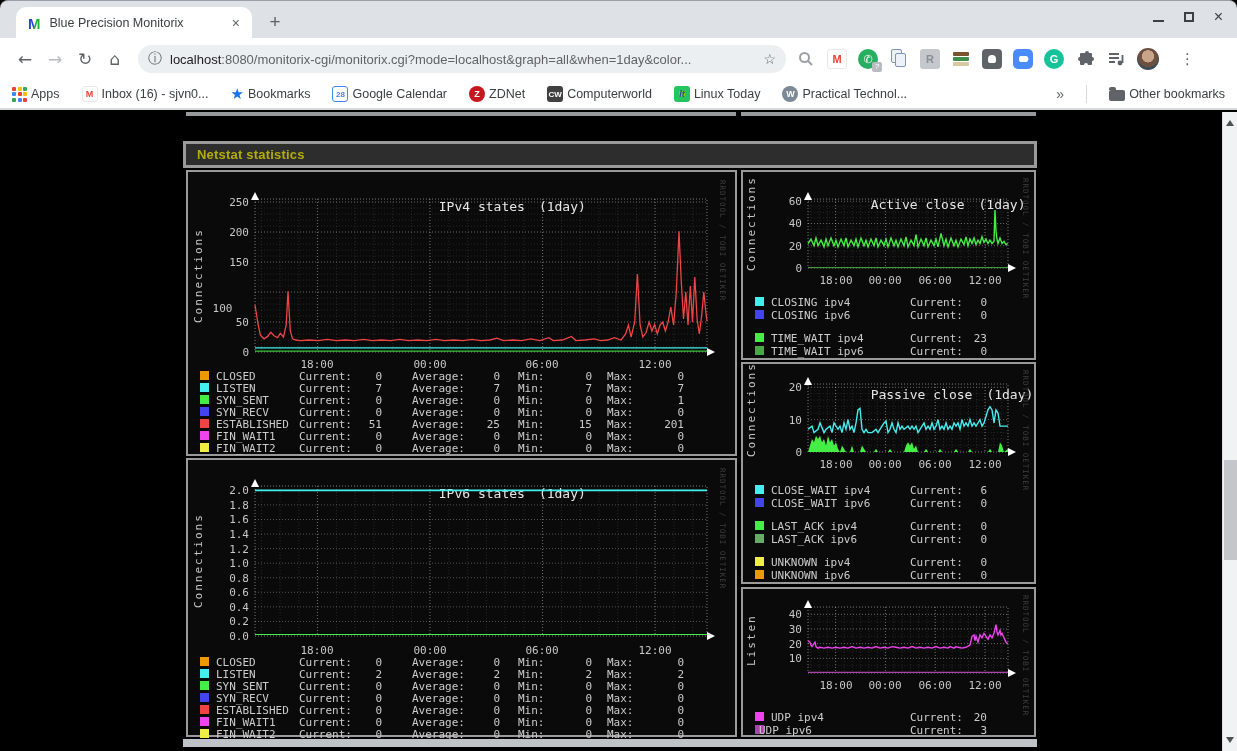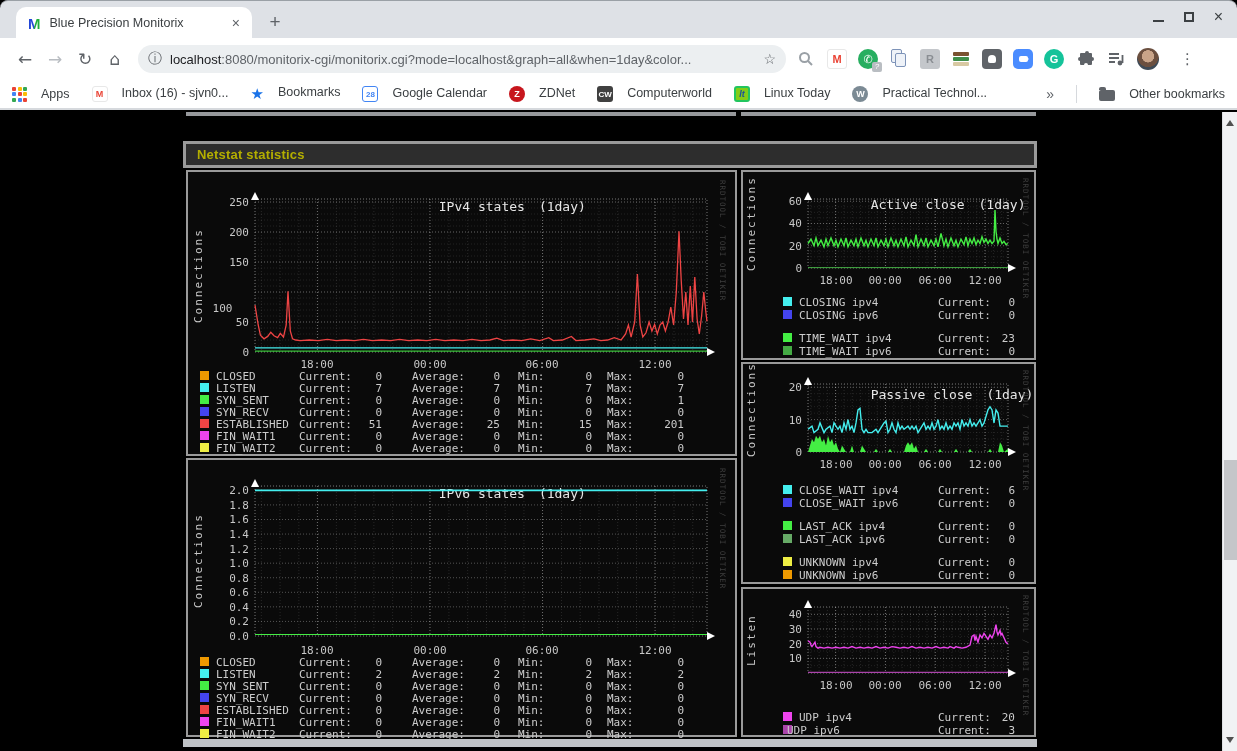--- a/index.html
+++ b/index.html
@@ -54,30 +54,30 @@
   .ic-zoom i { width:9px; height:6px; background:#fff; border-radius:2px; position:relative; display:block; }
   .ic-zoom i:after { content:""; position:absolute; right:-4px; top:0; border:3px solid transparent; border-left:4px solid #fff; }
   .ic-gram { background:#15c39a; border-radius:50%; color:#fff; font-weight:bold; }
   .ic-playlist { color:#5f6368; }
   .avatar { width:22px; height:22px; border-radius:50%;
             background:radial-gradient(circle at 50% 38%, #c9a489 0 34%, #6b4f3f 36% 60%, #3e4a56 62%); }
   .menu-dots { color:#5f6368; font-size:15px; margin-left:10px; font-family:"DejaVu Sans", sans-serif; }
 
   .bookmarks { position:absolute; left:0; top:80px; width:100%; height:30px; background:#fff;
                border-bottom:2px solid #d6d9dd; display:flex; align-items:center; padding:0 12px; gap:22px; }
-  .bm { display:flex; gap:14px; font-size:12.5px; color:#3c4043; white-space:nowrap; }
+  .bm { display:flex; align-items:center; gap:4px; font-size:12.5px; color:#3c4043; white-space:nowrap; }
   .grid9 { display:grid; grid-template-columns:repeat(3,4px); grid-gap:1.5px; }
   .grid9 i { width:4px; height:4px; border-radius:1px; }
   .bm-ic { width:16px; height:16px; display:flex; align-items:center; justify-content:center;
            font-size:9px; border-radius:3px; }
   .star-blue { color:#1a73e8; font-size:15px; font-family:"DejaVu Sans", sans-serif; }
   .ic-cal { background:#fff; border:1px solid #4285f4; color:#4285f4; font-weight:bold; font-size:8px; }
   .ic-zdnet { background:#c7161d; border-radius:50%; color:#fff; font-weight:bold; }
   .ic-cw { background:#404040; color:#fff; font-weight:bold; font-size:8px; }
-  .ic-lt { background:#84cc16; border:2px solid #22c55e; color:#1a4f9c; font-weight:bold; font-style:italic; }
+  .ic-lt { background:#84cc16; border:5px solid #22c55e; color:#1a4f9c; font-weight:bold; font-style:italic; }
   .ic-wp { background:#7b8a94; border-radius:50%; color:#fff; font-weight:bold; }
   .bm-spacer { flex:1; }
   .chev { color:#5f6368; font-size:14px; }
   .bm-div { width:1px; height:18px; background:#d6d9dd; }
   .folder { width:16px; height:11px; background:#5f6368; border-radius:2px; position:relative; margin-top:3px; }
   .folder:before { content:""; position:absolute; left:0; top:-3px; width:7px; height:3px; background:#5f6368; border-radius:2px 2px 0 0; }
 
   
   .page { position:absolute; left:0; top:112px; width:1222px; height:639px; background:#000; overflow:hidden; }
   .scrollbar { position:absolute; right:0; top:112px; width:15px; height:639px; background:#f1f2f4; border-left:1px solid #dfe1e4; }
@@ -99,21 +99,21 @@
   .gtitle .per { margin-left:14px; }
   .ylab { position:absolute; writing-mode:vertical-rl; transform:rotate(180deg); text-align:center;
           font-size:11px; color:#c8c8c8; letter-spacing:2px; }
   .yticks { position:absolute; }
   .yticks span { position:absolute; right:4px; font-size:11px; color:#c8c8c8; line-height:11px; }
   .plot { position:absolute; overflow:visible; }
   .xticks { position:absolute; }
   .xticks span { position:absolute; width:44px; text-align:center; font-size:11px; color:#c8c8c8; }
   .legend { position:absolute; font-size:11px; color:#cccccc; }
   .lrow { position:relative; height:12px; }
-  .lrow-c { position:relative; height:13px;margin-left:28px; }
+  .lrow-c { position:relative; height:13px; }
   .lrow i, .lrow-c i { position:absolute; left:0; top:1px; width:9px; height:9px; }
   .lrow b, .lrow-c b { position:absolute; font-weight:normal; white-space:pre; }
   .lrow em, .lrow-c em { position:absolute; font-style:normal; text-align:right; }
   .lgroup { margin-bottom:10px; }
   .wm { position:absolute; writing-mode:vertical-rl; font-size:7.5px; color:#3f3f3f; letter-spacing:1px; }
 </style>
 </head>
 <body>
 
 <div class="window">

